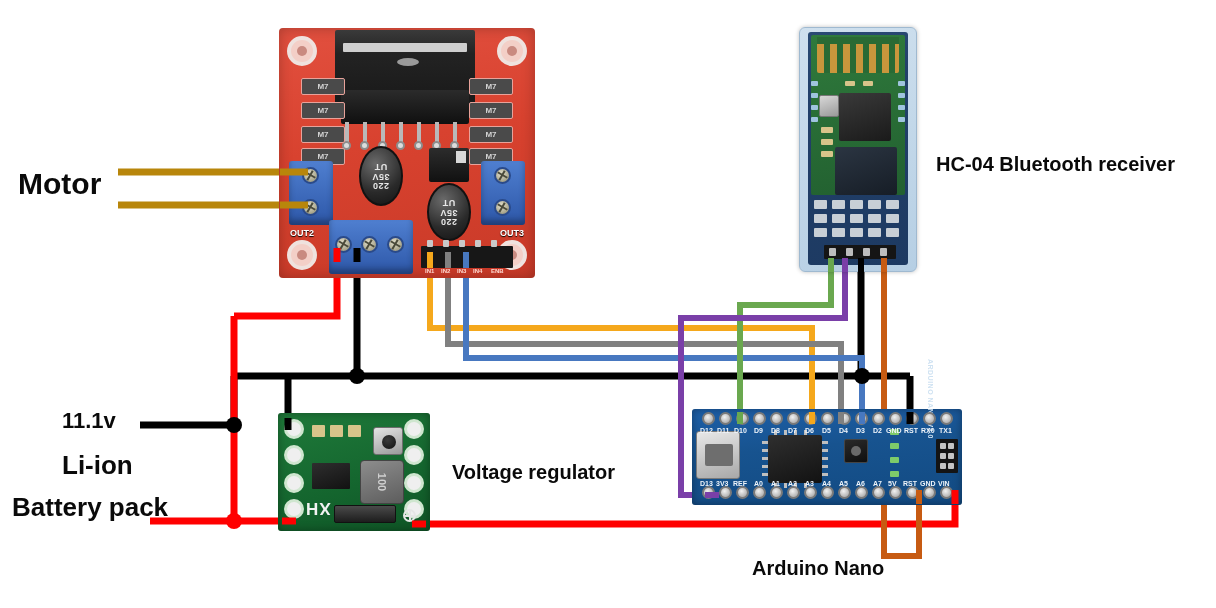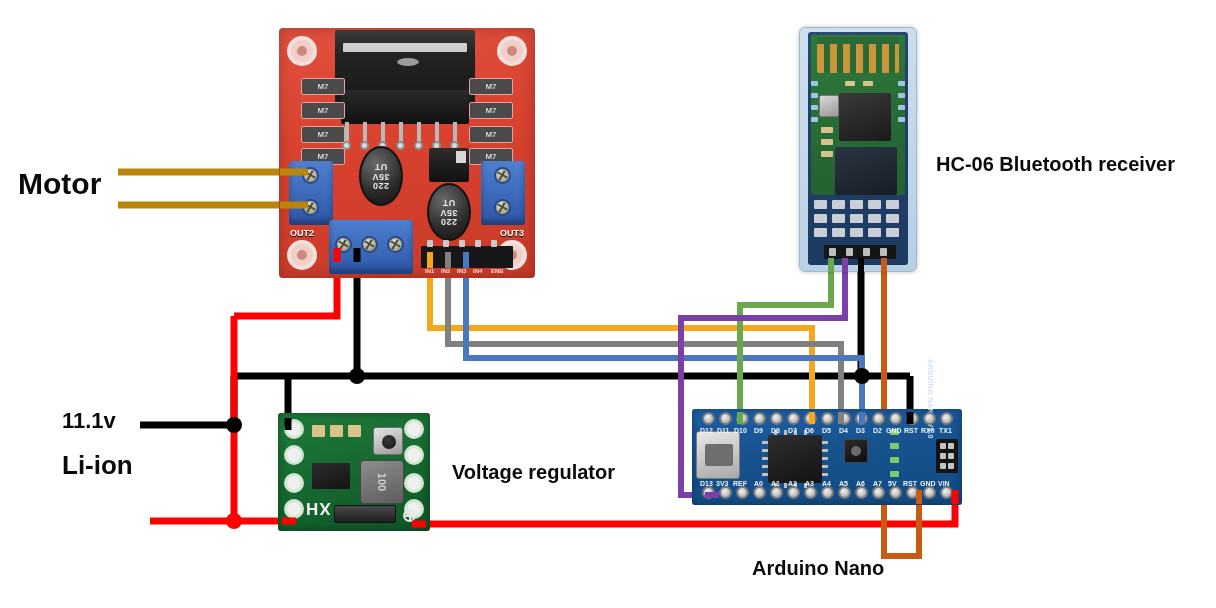--- a/index.html
+++ b/index.html
@@ -162,25 +162,26 @@
 
     <polyline points="884,262 884,556 919,556 919,500" stroke="#c75b12" stroke-width="6" fill="none"></polyline>
 
     <circle cx="234" cy="425" r="8" fill="#000"></circle>
     <circle cx="357" cy="376" r="8" fill="#000"></circle>
     <circle cx="862" cy="376" r="8" fill="#000"></circle>
     <circle cx="234" cy="521" r="8" fill="#ff0000"></circle>
   </svg>
 
   <div class="lbl" style="left:18px;top:167px;font-size:30px;">Motor</div>
-  <div class="lbl" style="left:936px;top:153px;font-size:20px;">HC-06 Bluetooth receiver</div>
+  <div class="lbl" style="left:936px;top:153px;font-size:20px;">HC-04 Bluetooth receiver</div>
   <div class="lbl" style="left:452px;top:461px;font-size:20px;">Voltage regulator</div>
   <div class="lbl" style="left:752px;top:557px;font-size:20px;">Arduino Nano</div>
   <div class="lbl" style="left:62px;top:408px;font-size:22px;">11.1v</div>
   <div class="lbl" style="left:62px;top:450px;font-size:26px;">Li-ion</div>
+  <div class="lbl" style="left:12px;top:492px;font-size:26px;">Battery pack</div>
 
   <div class="l298">
     <div class="mhole" style="left:8px;top:8px;">
         <i></i>
       </div>
     <div class="mhole" style="right:8px;top:8px;">
         <i></i>
       </div>
     <div class="mhole" style="left:8px;bottom:8px;">
         <i></i>

